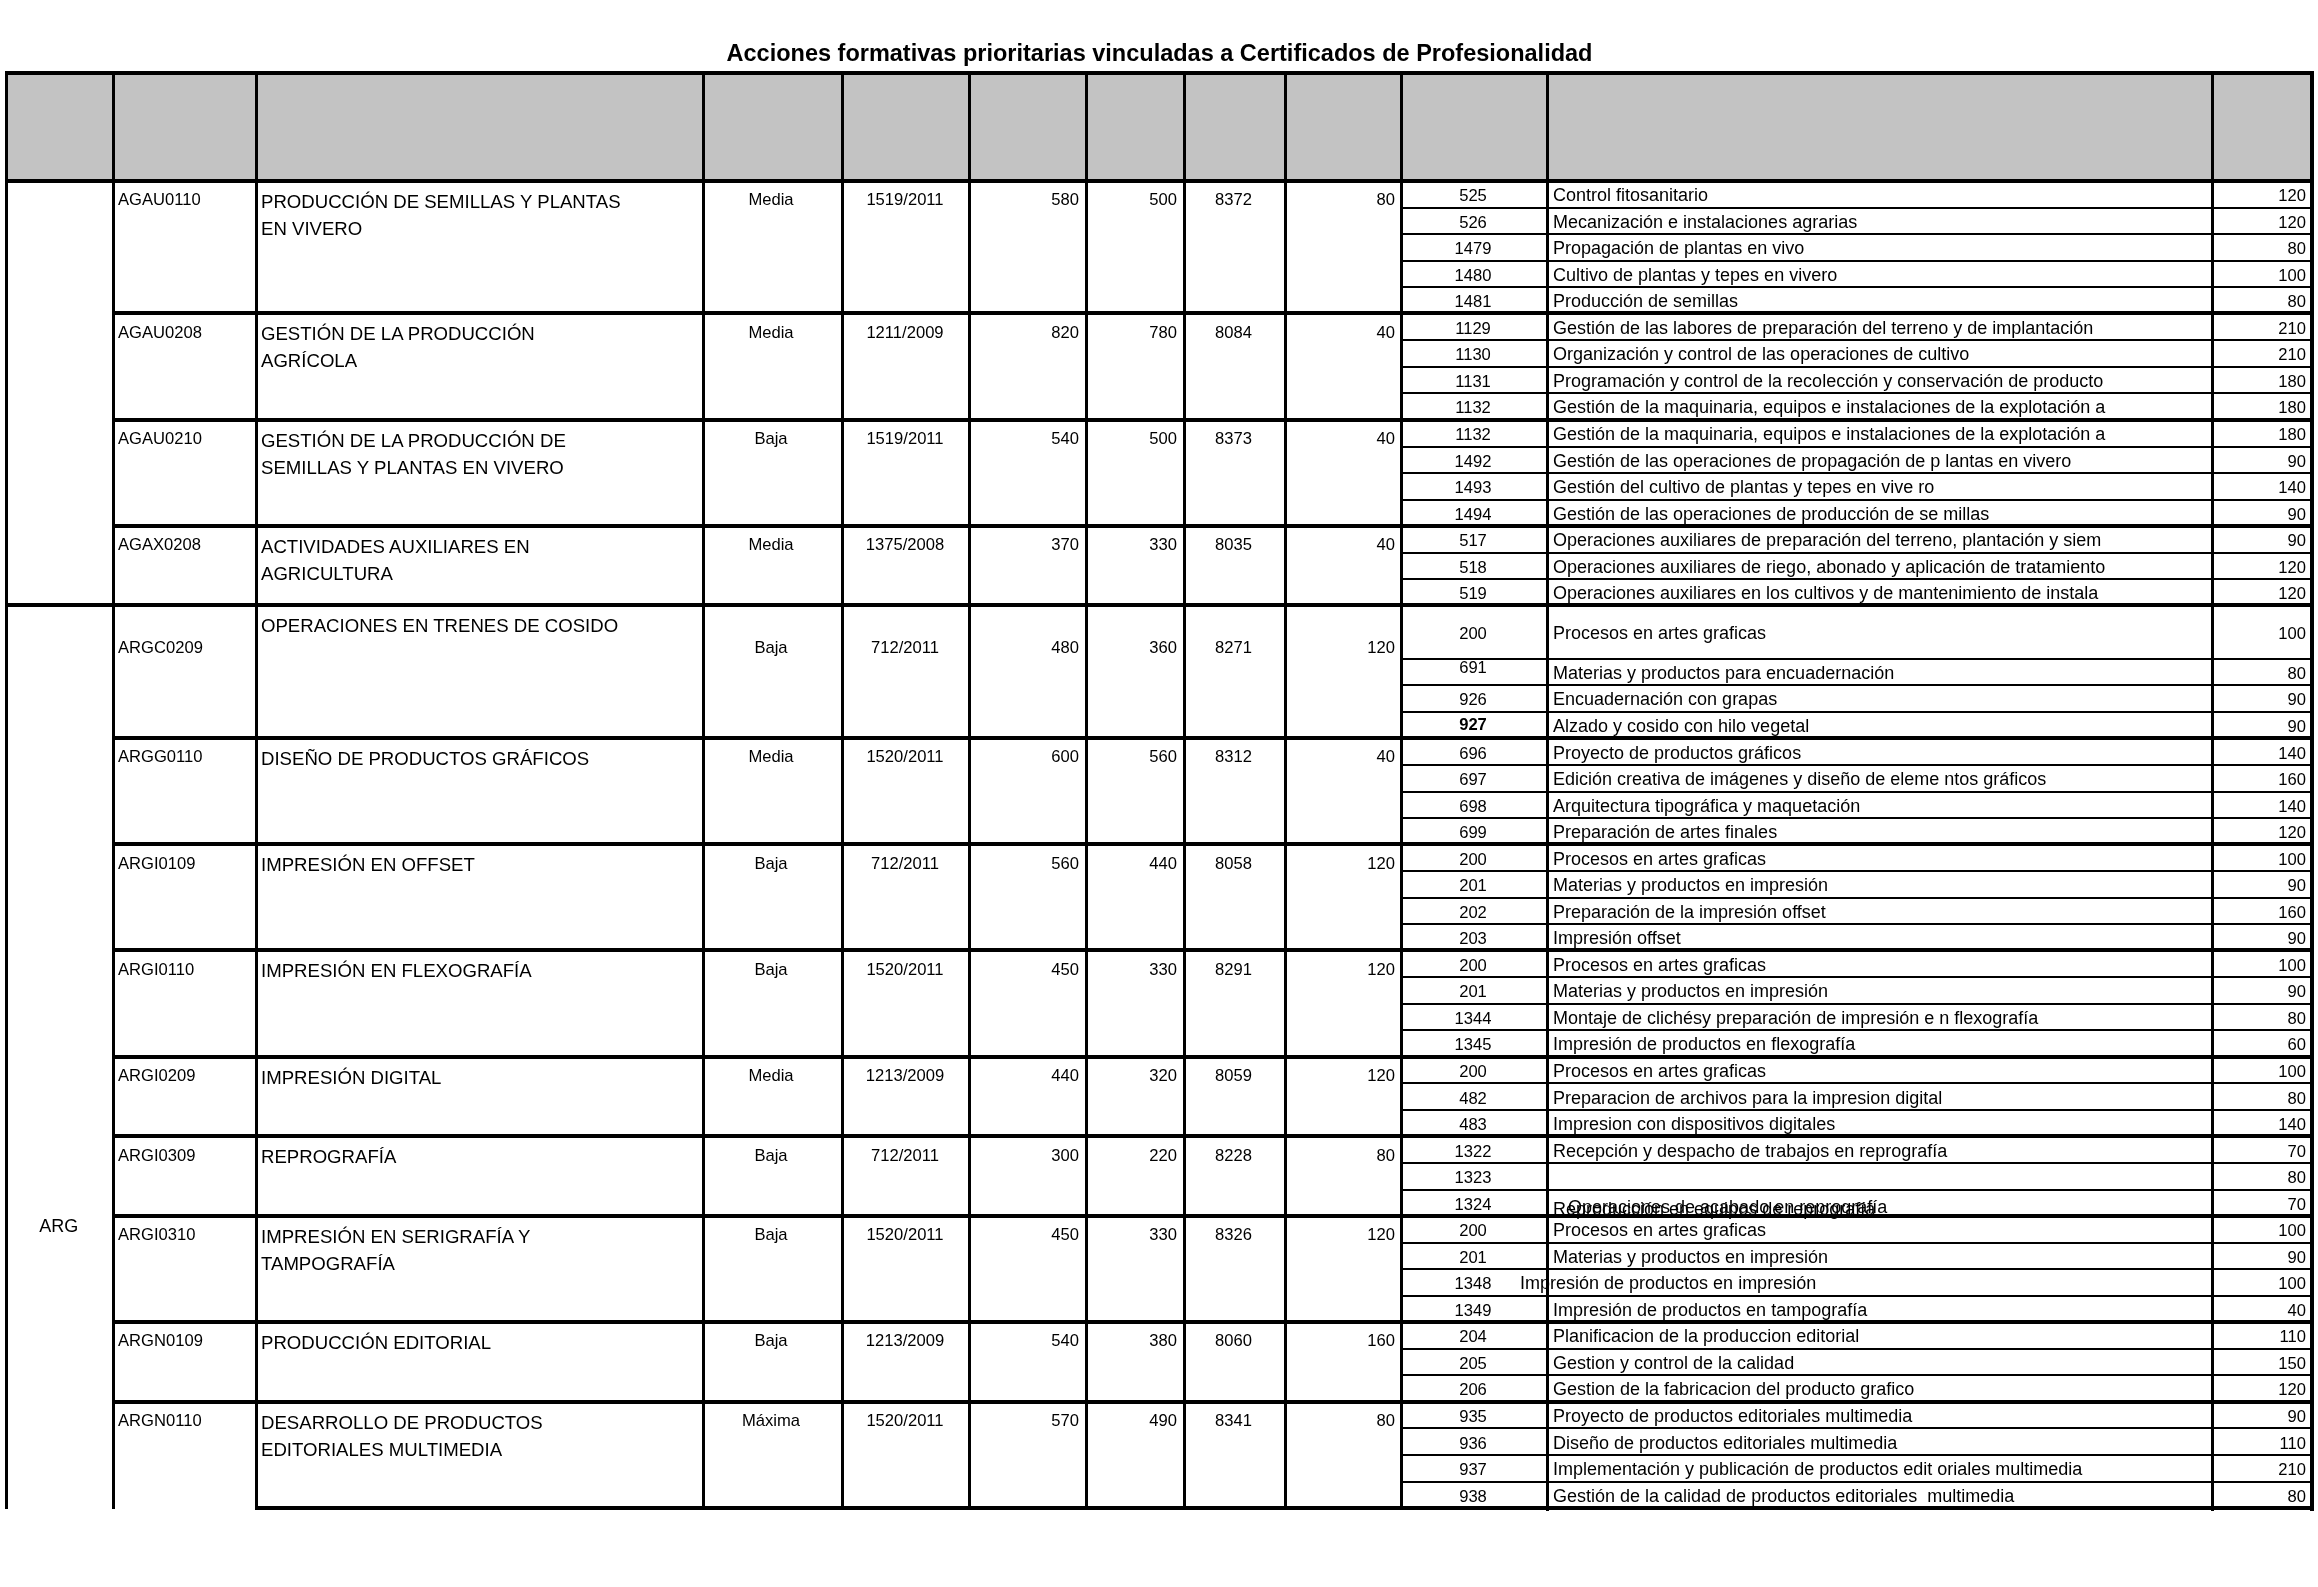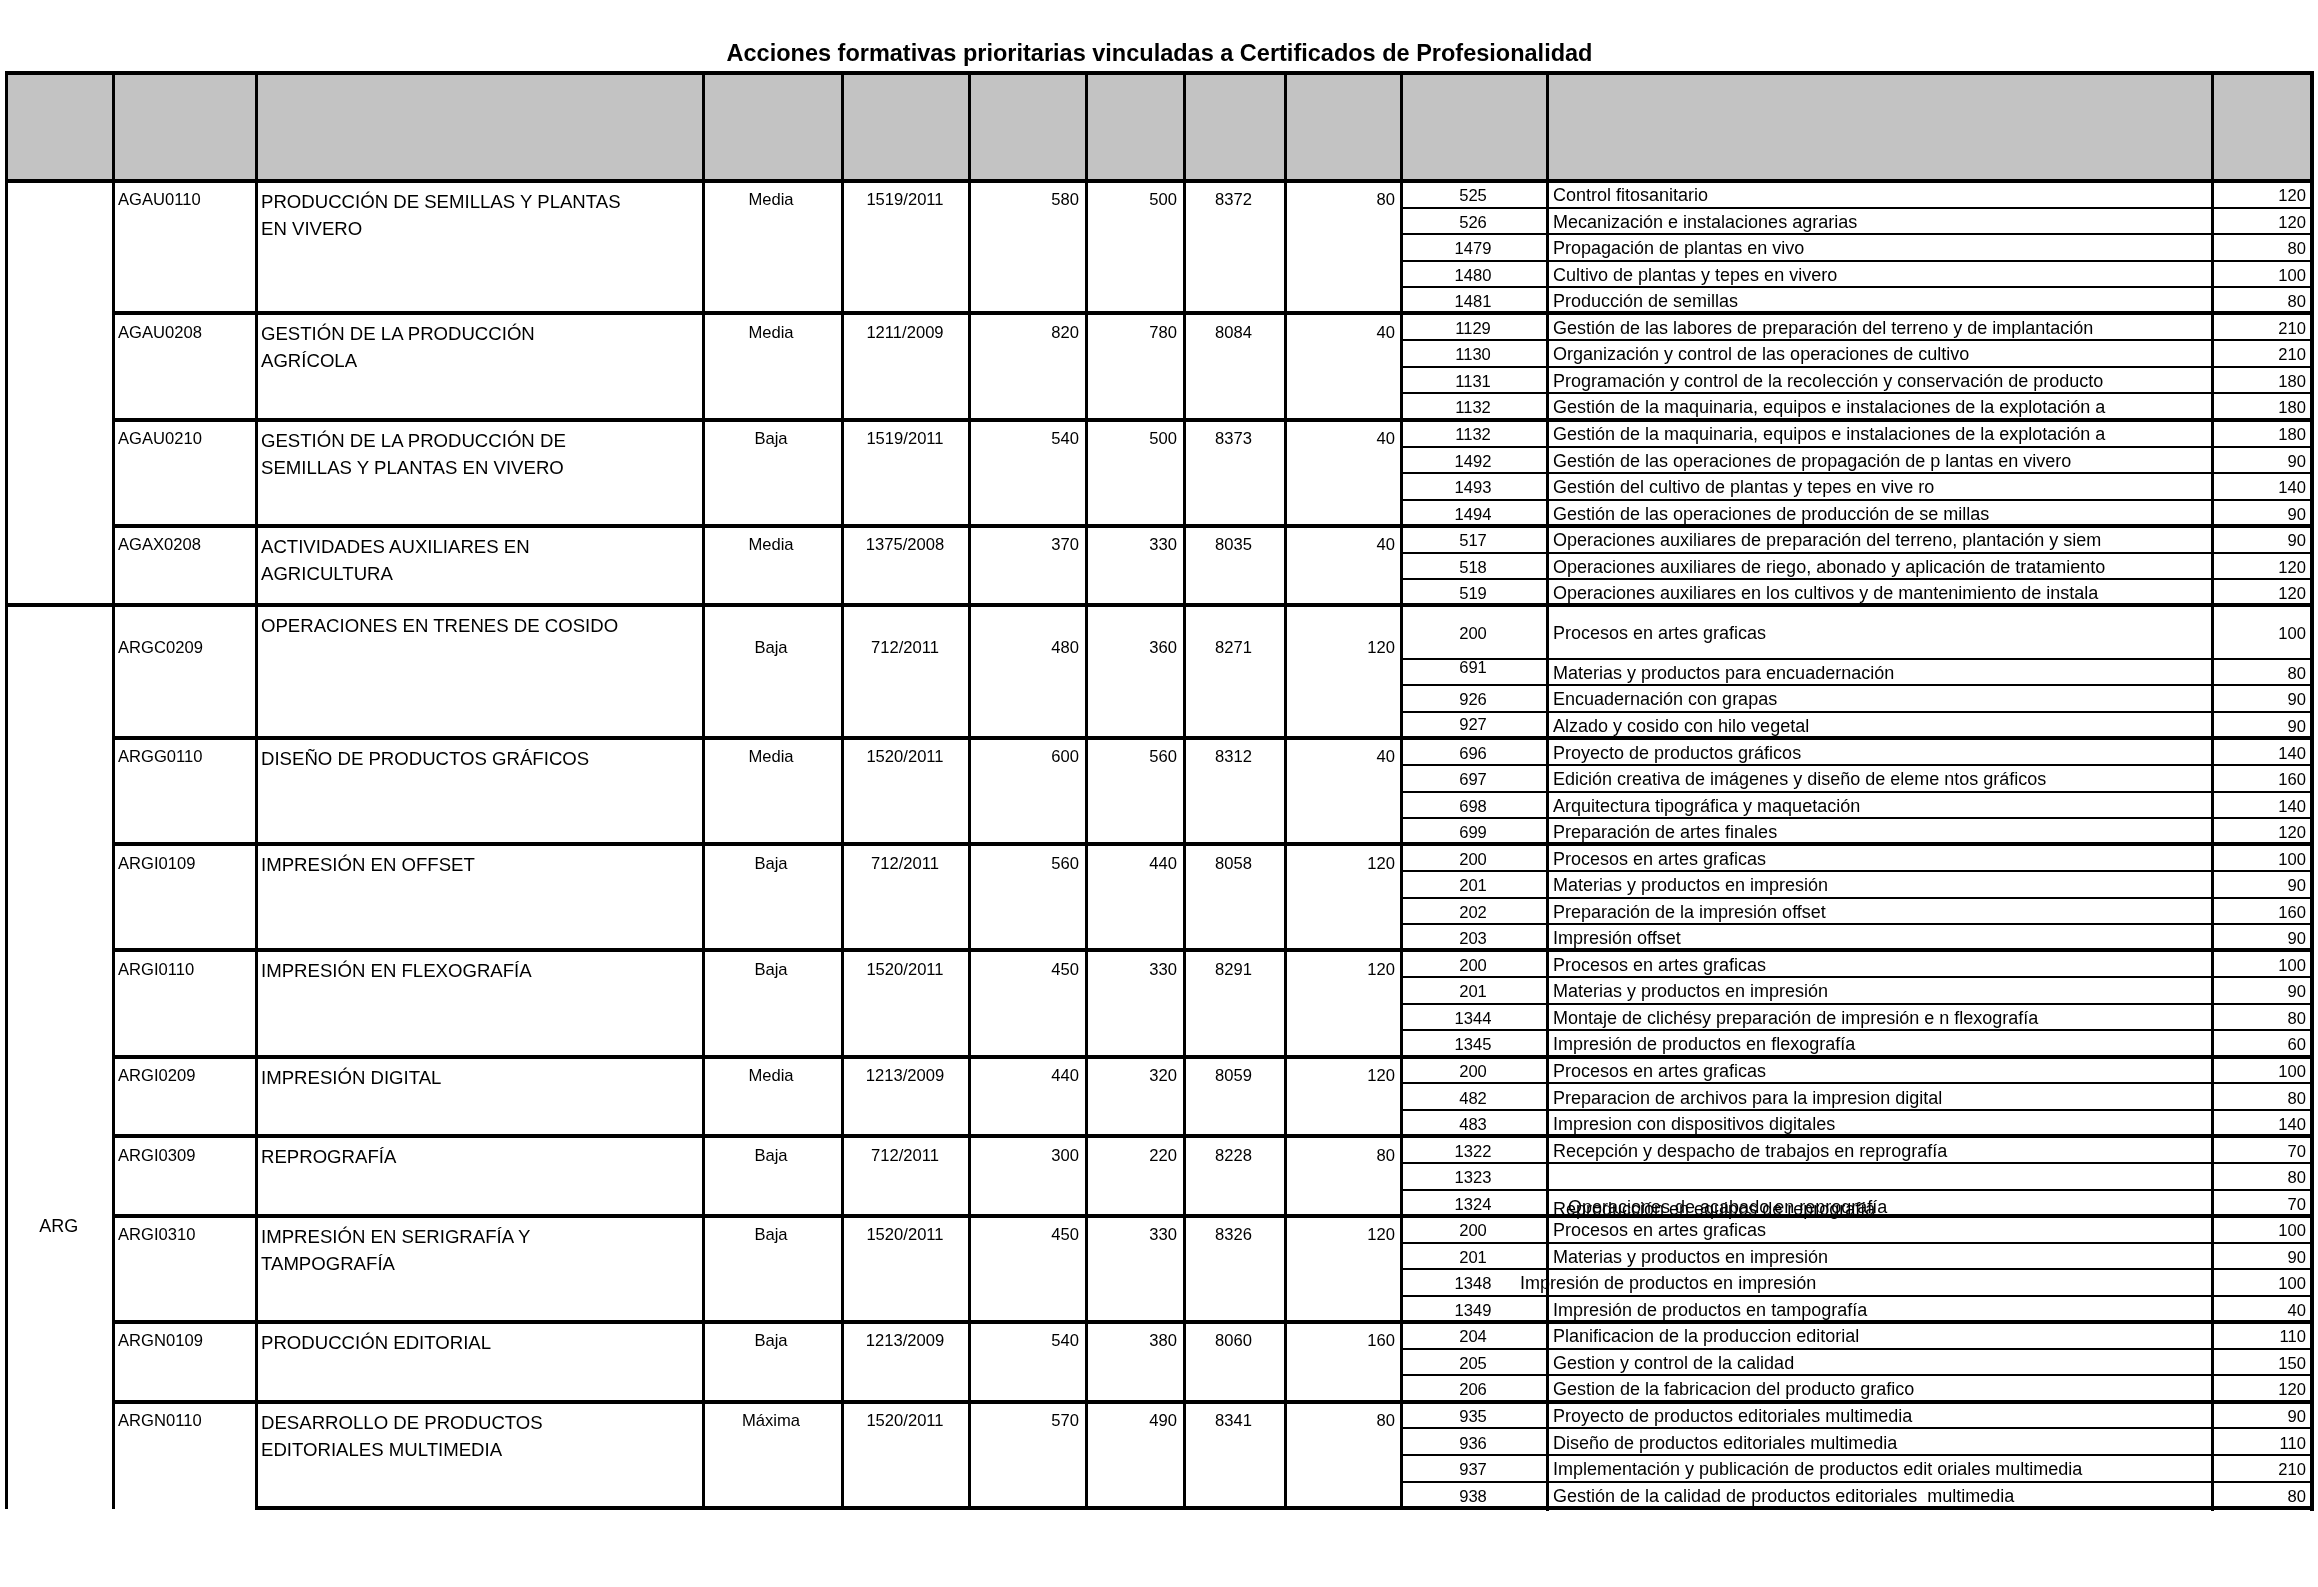--- a/index.html
+++ b/index.html
@@ -217,21 +217,21 @@
       <div class="txt" style="left: 1284px; top: 637px; width: 111px; text-align: right;">120</div>
       <div class="txt mod ctr" style="left: 1400px; top: 607px; width: 146px; height: 53px;">200</div>
       <div class="txt mod desc" style="left: 1553px; top: 607px; width: 653px; height: 53px;">Procesos en artes graficas</div>
       <div class="txt mod num" style="left: 2211px; top: 607px; width: 95px; height: 53px;">100</div>
       <div class="txt mod ctr" style="left: 1400px; top: 660px; width: 146px; height: 14px;">691</div>
       <div class="txt mod desc" style="left: 1553px; top: 660px; width: 653px; height: 26.5px;">Materias y productos para encuadernación</div>
       <div class="txt mod num" style="left: 2211px; top: 660px; width: 95px; height: 26.5px;">80</div>
       <div class="txt mod ctr" style="left: 1400px; top: 686px; width: 146px; height: 26.5px;">926</div>
       <div class="txt mod desc" style="left: 1553px; top: 686px; width: 653px; height: 26.5px;">Encuadernación con grapas</div>
       <div class="txt mod num" style="left: 2211px; top: 686px; width: 95px; height: 26.5px;">90</div>
-      <div class="txt mod ctr" style="left: 1400px; top: 713px; width: 146px; height: 23px;">927</div>
+      <div class="txt mod ctr" style="left: 1400px; top: 713px; width: 146px; height: 23px; font-weight: bold;">927</div>
       <div class="txt mod desc" style="left: 1553px; top: 713px; width: 653px; height: 26.5px;">Alzado y cosido con hilo vegetal</div>
       <div class="txt mod num" style="left: 2211px; top: 713px; width: 95px; height: 26.5px;">90</div>
       <div class="txt" style="left: 118px; top: 746px; width: 132px;">ARGG0110</div>
       <div class="txt cert" style="left: 261px; top: 745px; width: 436px;">DISEÑO DE PRODUCTOS GRÁFICOS</div>
       <div class="txt" style="left: 702px; top: 746px; width: 138px; text-align: center;">Media</div>
       <div class="txt" style="left: 841px; top: 746px; width: 128px; text-align: center;">1520/2011</div>
       <div class="txt" style="left: 968px; top: 746px; width: 111px; text-align: right;">600</div>
       <div class="txt" style="left: 1085px; top: 746px; width: 92px; text-align: right;">560</div>
       <div class="txt" style="left: 1183px; top: 746px; width: 101px; text-align: center;">8312</div>
       <div class="txt" style="left: 1284px; top: 746px; width: 111px; text-align: right;">40</div>

